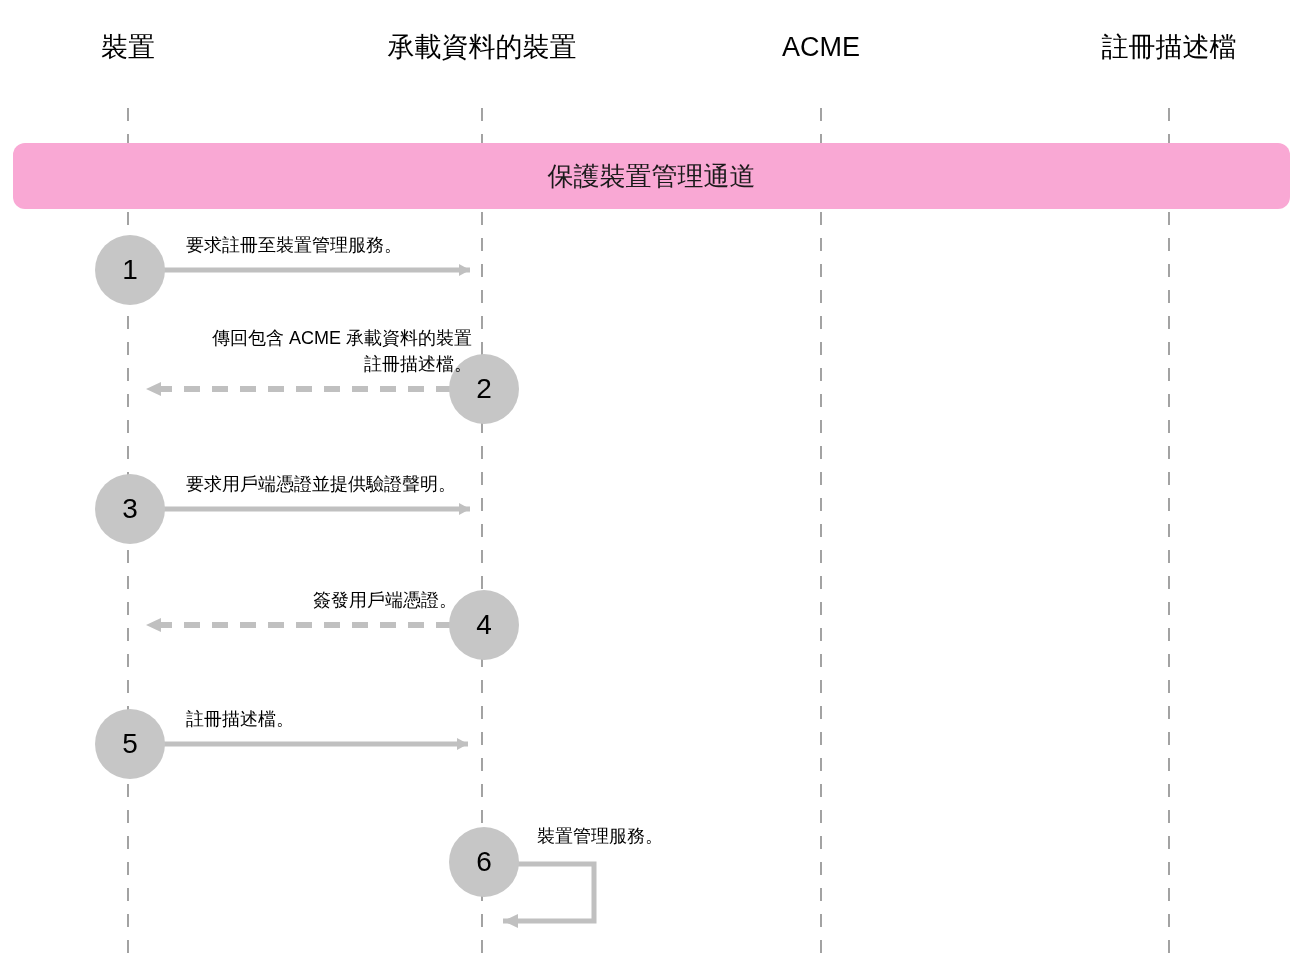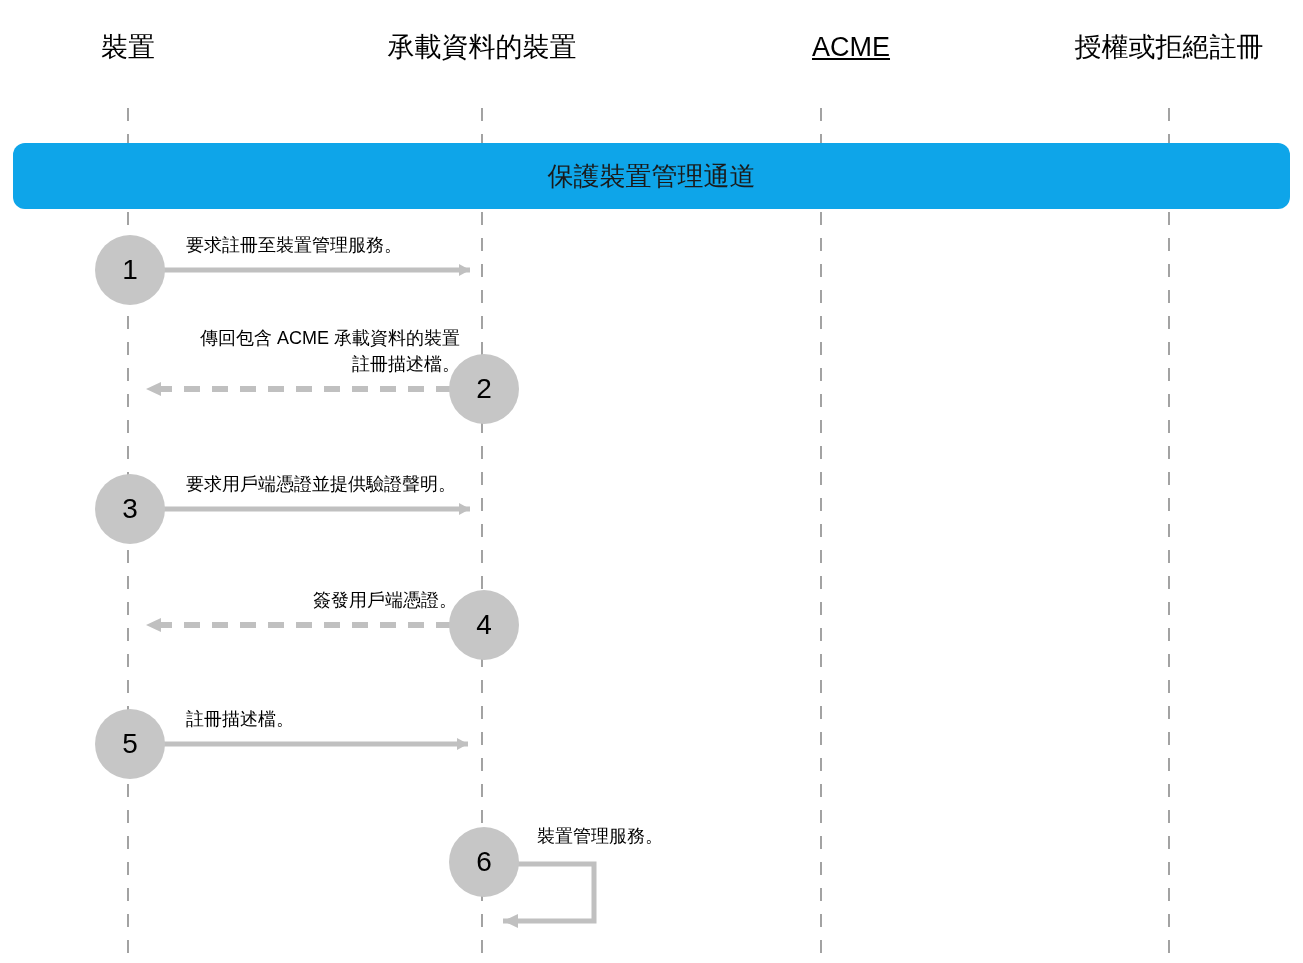--- a/index.html
+++ b/index.html
@@ -47,21 +47,21 @@
     font-family: "Liberation Sans", "DejaVu Sans", sans-serif;
   }
 
   
   .banner {
     position: absolute;
     left: 13px;
     top: 143px;
     width: 1277px;
     height: 66px;
-    background: #0ea5e9;
+    background: #f9a8d4;
     border-radius: 12px;
     display: flex;
     align-items: center;
     justify-content: center;
   }
   .banner-label {
     font-size: 26px;
     line-height: 30px;
     color: #1a1a1a;
     white-space: nowrap;
@@ -132,36 +132,36 @@
       <line x1="156" y1="744" x2="468" y2="744" stroke="#c0c0c0" stroke-width="5" marker-end="url(#arrow-right)"></line>
 
       <path d="M 513 864 L 594 864 L 594 921 L 503 921" fill="none" stroke="#c0c0c0" stroke-width="5" marker-end="url(#arrow-left)"></path>
     </g>
   </svg>
 
   <div class="layer">
 
     <div class="lifeline-header" style="left:128px;  top:30px;">裝置</div>
     <div class="lifeline-header" style="left:482px;  top:30px;">承載資料的裝置</div>
-    <div class="lifeline-header" style="left:851px;  top:30px;text-decoration:underline;">ACME</div>
-    <div class="lifeline-header" style="left:1169px; top:30px;">授權或拒絕註冊</div>
+    <div class="lifeline-header" style="left:821px;  top:30px;">ACME</div>
+    <div class="lifeline-header" style="left:1169px; top:30px;">註冊描述檔</div>
 
     <div class="banner">
       <span class="banner-label">保護裝置管理通道</span>
     </div>
 
     <div class="step-badge" style="left:130px; top:270px;">1</div>
     <div class="step-badge" style="left:484px; top:389px;">2</div>
     <div class="step-badge" style="left:130px; top:509px;">3</div>
     <div class="step-badge" style="left:484px; top:625px;">4</div>
     <div class="step-badge" style="left:130px; top:744px;">5</div>
     <div class="step-badge" style="left:484px; top:862px;">6</div>
 
     <div class="msg-label align-left" style="left:172px; top:258px;">要求註冊至裝置管理服務。</div>
-    <div class="msg-label align-right" style="left:116px; top:377px; width:330px;">傳回包含 ACME 承載資料的裝置
+    <div class="msg-label align-right" style="left:128px; top:377px; width:330px;">傳回包含 ACME 承載資料的裝置
 註冊描述檔。</div>
     <div class="msg-label align-right" style="left:160px; top:613px; width:283px;">簽發用戶端憑證。</div>
     <div class="msg-label align-left" style="left:172px; top:497px;">要求用戶端憑證並提供驗證聲明。</div>
     <div class="msg-label align-left" style="left:172px; top:732px;">註冊描述檔。</div>
     <div class="msg-label align-left" style="left:523px; top:849px;">裝置管理服務。</div>
 
   </div>
 </div>
 
 </body></html>

